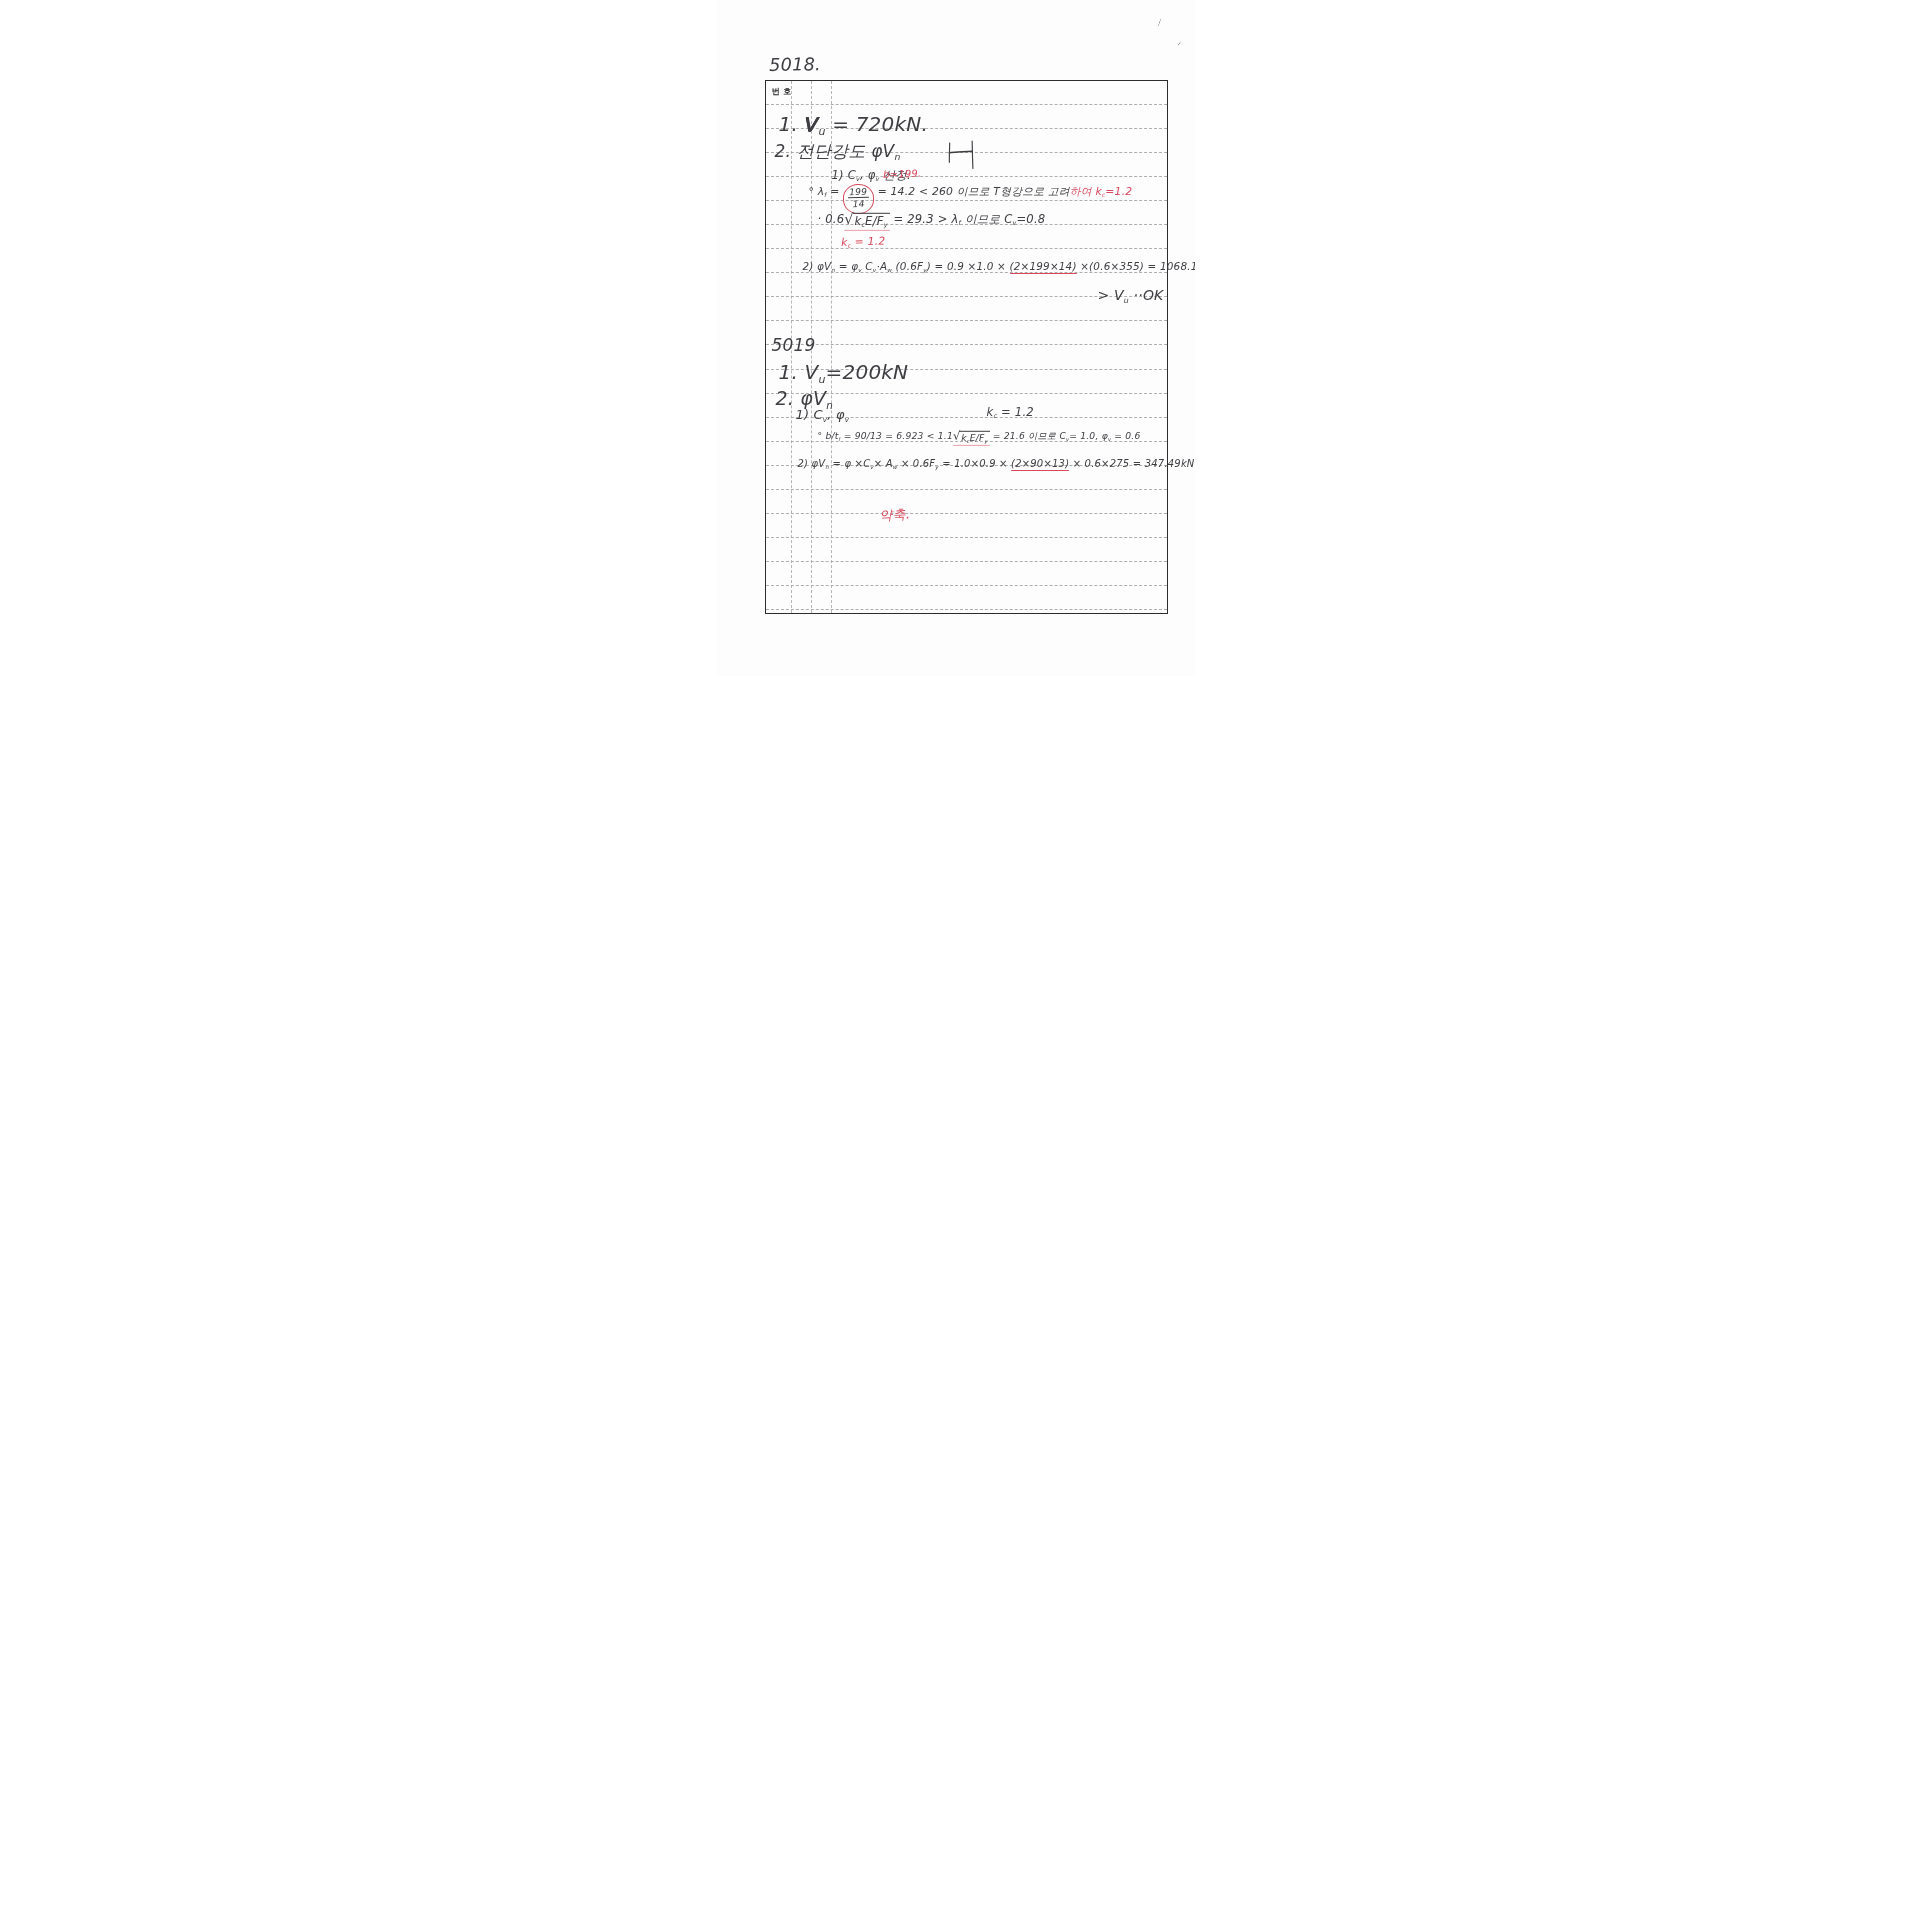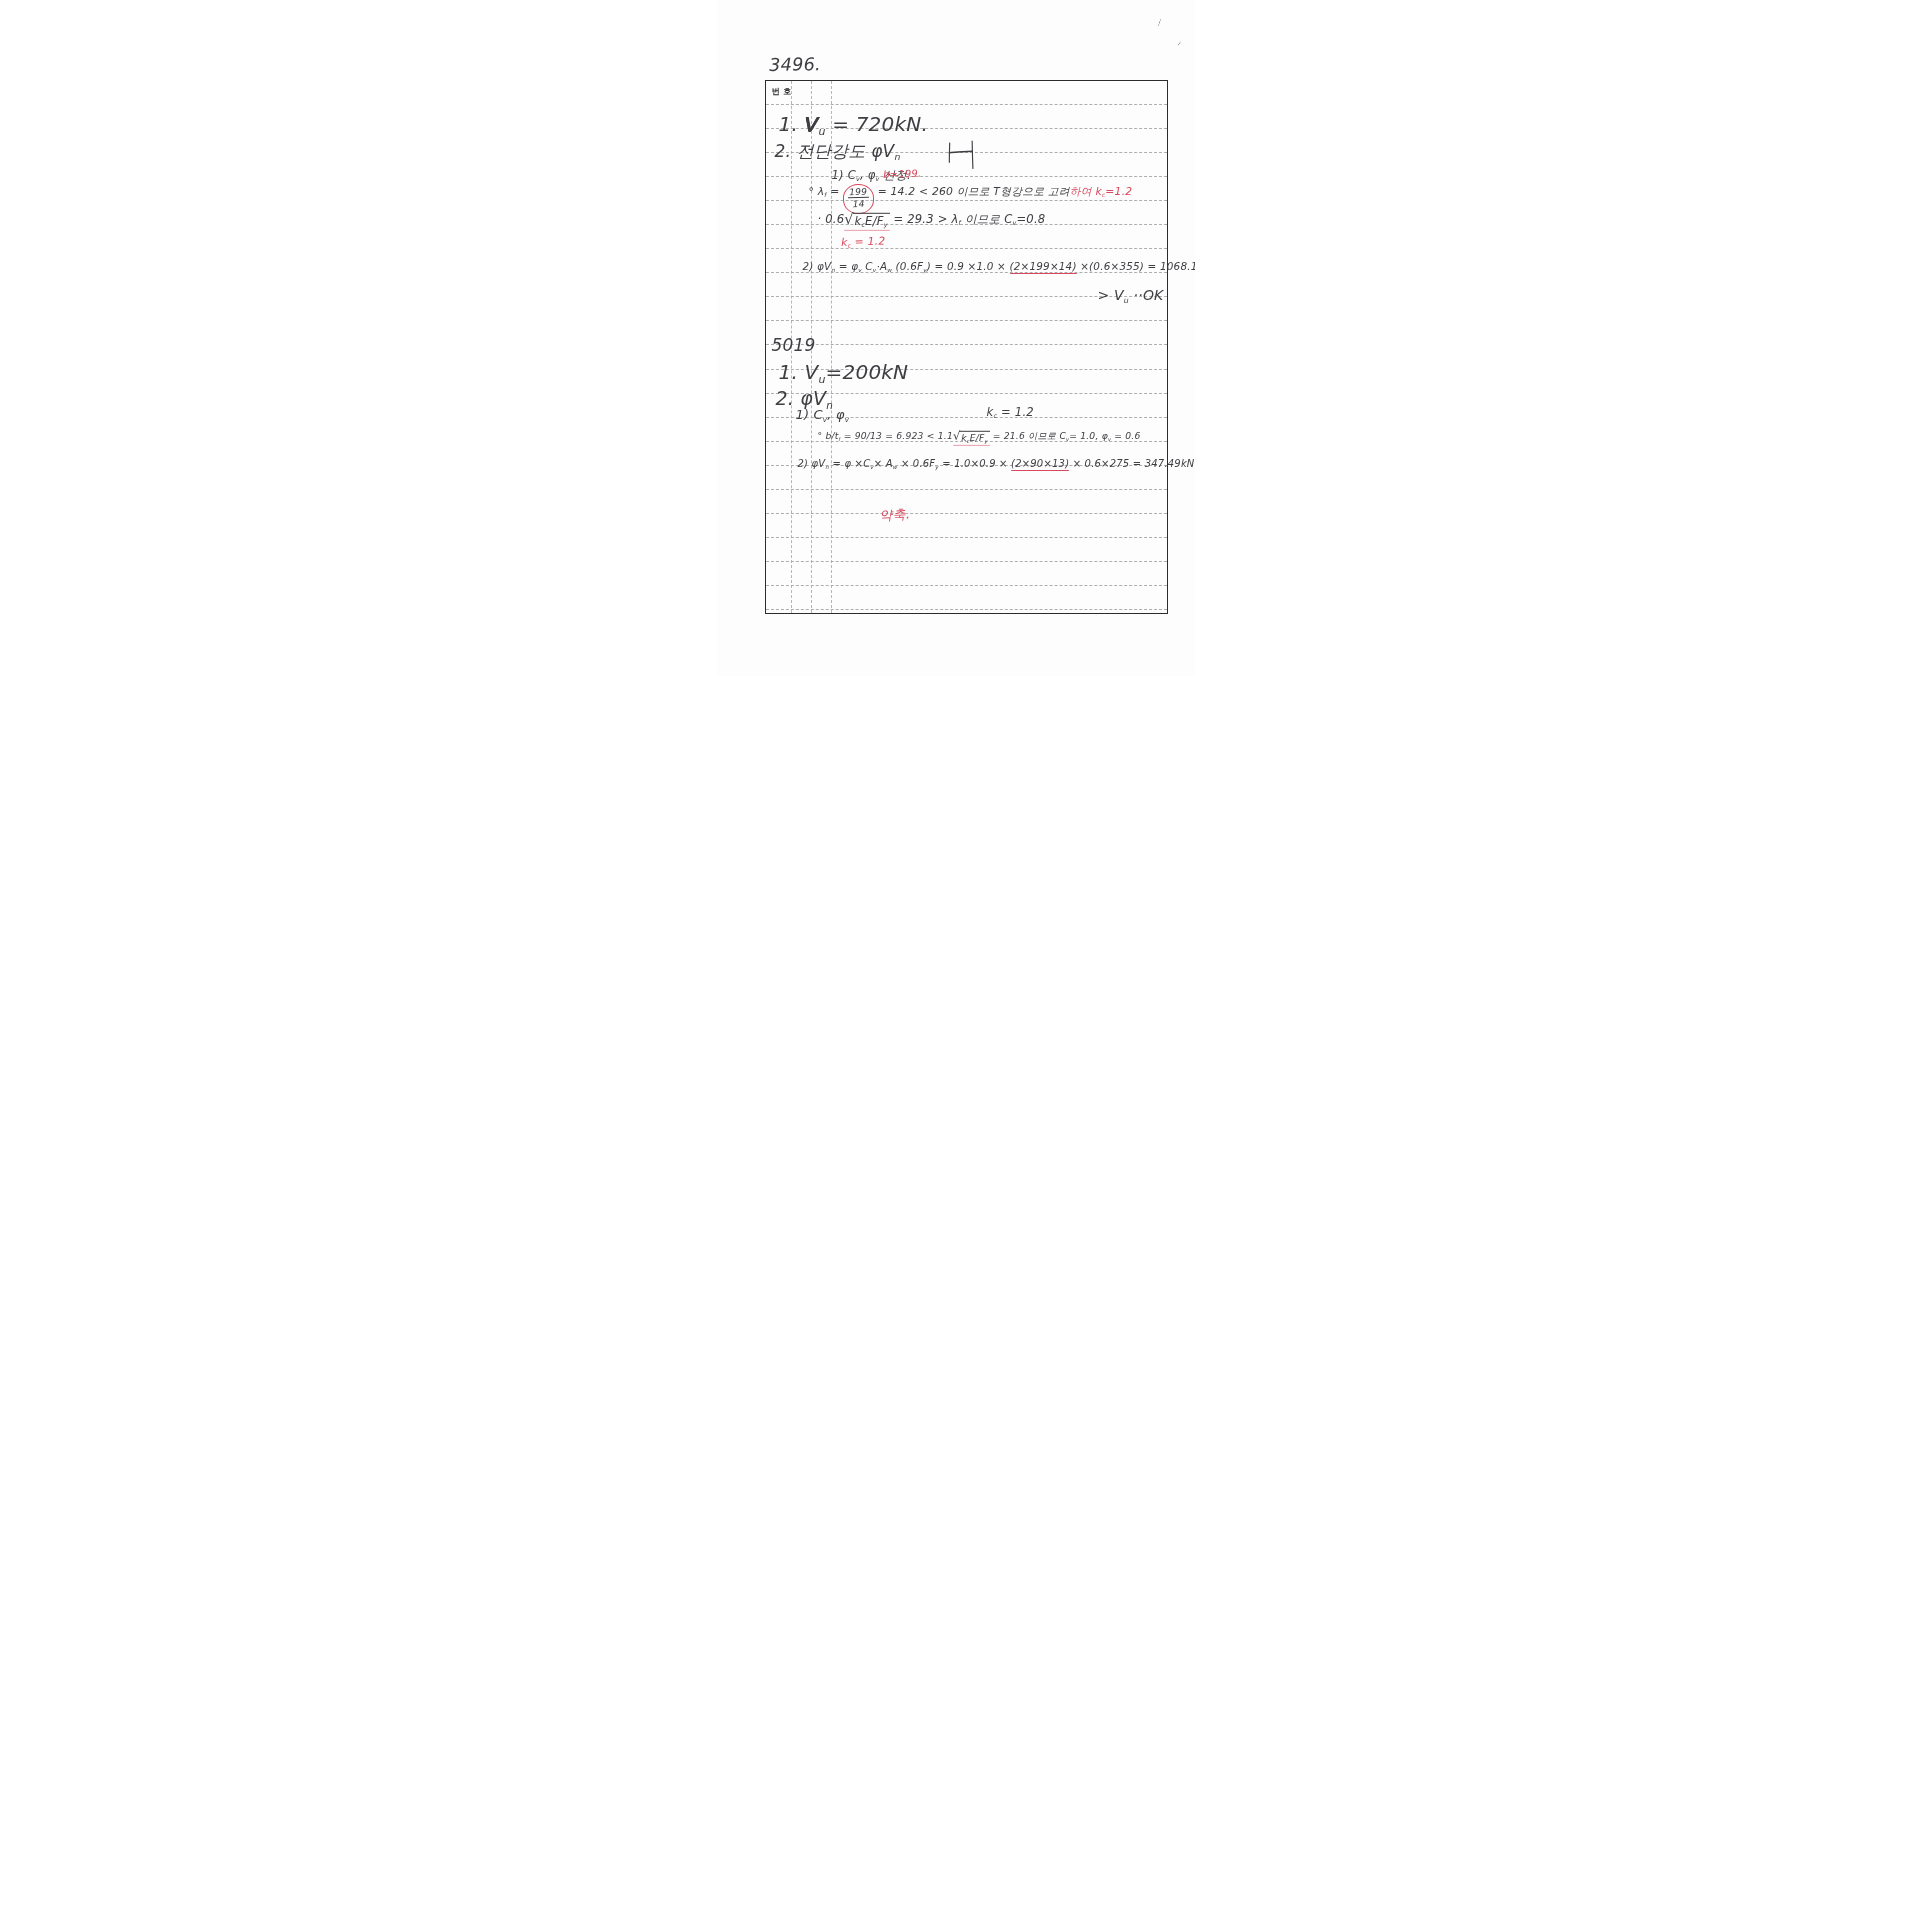--- a/index.html
+++ b/index.html
@@ -87,21 +87,21 @@
     <div class="header-label">번호</div>
   </div>
 
   <svg class="sketch" width="35" height="31" viewBox="0 0 92 80">
     <path d="M15,7 C14.5,22 14,42 14,58" fill="none" stroke="#3e3e43" stroke-width="3" stroke-linecap="round"></path>
     <path d="M74,2 C74.5,24 75,52 76,74" fill="none" stroke="#3e3e43" stroke-width="3" stroke-linecap="round"></path>
     <path d="M14,33 C30,29 52,31 74,29" fill="none" stroke="#3e3e43" stroke-width="4" stroke-linecap="round"></path>
   </svg>
 
   <div>
-      <div class="hw" style="left: 52px; top: 55px; font-size: 17.7px; transform: rotate(-1deg);"><span class="">3496.</span></div>
+      <div class="hw" style="left: 52px; top: 55px; font-size: 17.7px; transform: rotate(-1deg);"><span class="">5018.</span></div>
       <div class="hw" style="left: 62px; top: 113px; font-size: 20px;"><span class="">1.  </span><span class="scribble">V</span><span class="sub">u</span><span class=""> = 720kN.</span></div>
       <div class="hw" style="left: 58px; top: 142px; font-size: 17px;"><span class="">2.  전단강도 </span><span class="">φV</span><span class="sub">n</span></div>
       <div class="hw" style="left: 79px; top: 169px; font-size: 11.6px; margin-left: 36px;"><span class="">1)  C</span><span class="sub">v</span><span class="">, φ</span><span class="sub">v</span><span class=""> 산정.</span></div>
       <div class="hw" style="left: 166px; top: 169px; font-size: 10px; transform: rotate(-2deg);"><span class="red">b=199.</span></div>
       <div class="hw" style="left: 92px; top: 184px; font-size: 10.8px;"><span class="">°  λ</span><span class="sub">f</span><span class=""> = </span><span class="circled"><span class="frac"><span class="fn">199</span><span class="fd">14</span></span></span><span class=""> = 14.2   &lt;   260  이므로   T형강으로 고려</span><span class="red">하여  k</span><span class="sub red">c</span><span class="red">=1.2</span></div>
       <div class="hw" style="left: 101px; top: 212px; font-size: 11.6px;"><span class="">·  0.6</span><span class="sqrt ru">
           <span class="rsign">√</span>
           <span class="rbody"><span class="">k</span><span class="sub">c</span><span class="">E/F</span><span class="sub">y</span></span>
         </span><span class=""> = 29.3   &gt;   λ</span><span class="sub">f</span><span class=""> 이므로    C</span><span class="sub">v</span><span class="">=0.8</span></div>
       <div class="hw" style="left: 124px; top: 237px; font-size: 10.8px; transform: rotate(-2deg);"><span class="red">k</span><span class="sub red">c</span><span class="red"> = 1.2</span></div>

